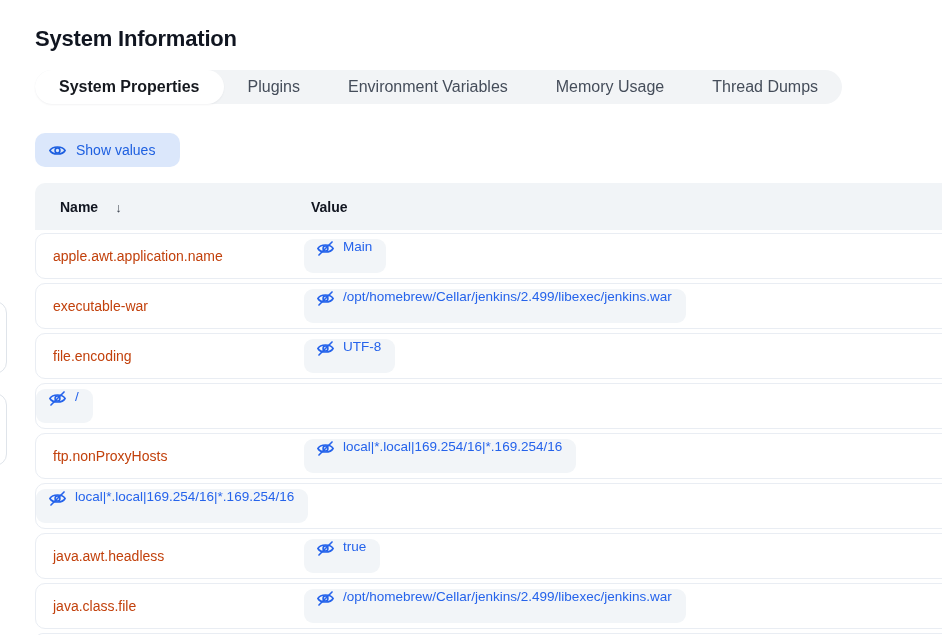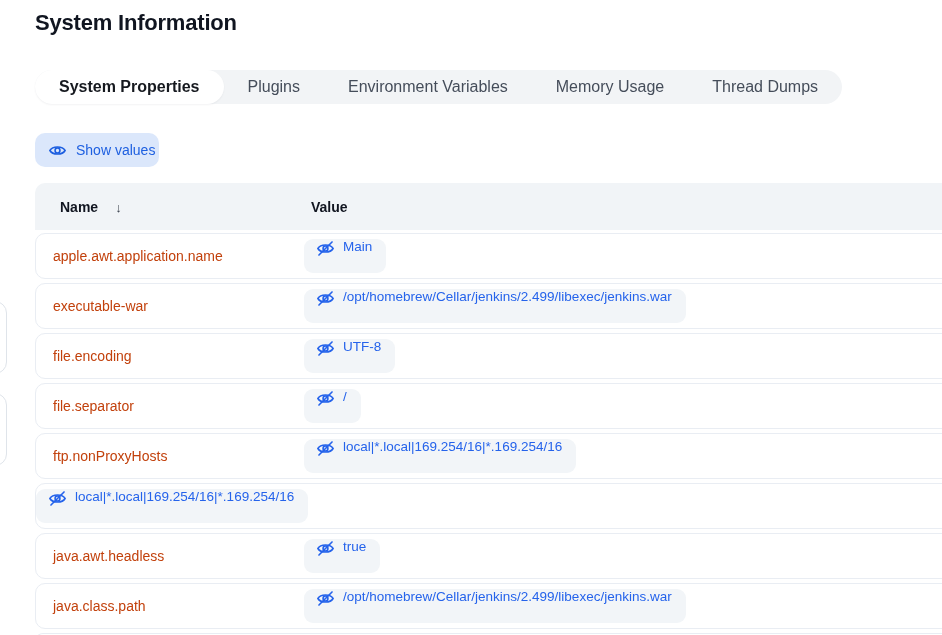--- a/index.html
+++ b/index.html
@@ -10,33 +10,33 @@
     --chip-bg:#f2f5f8;
     --row-border:#e9edf3;
     --text-dark:#14181f;
     --text-tab:#454d5a;
   }
   *{box-sizing:border-box;margin:0;padding:0;}
   html,body{width:942px;height:635px;overflow:hidden;background:#fff;
     font-family:"Liberation Sans","DejaVu Sans",sans-serif;}
   .page{position:relative;width:942px;height:635px;overflow:hidden;background:#fff;}
 
-  .page-title{position:absolute;left:35px;top:10px;font-size:22px;font-weight:700;
+  .page-title{position:absolute;left:35px;top:26px;font-size:22px;font-weight:700;
     color:#101520;letter-spacing:-0.2px;}
 
   .tabbar{position:absolute;left:35px;top:70px;height:34px;background:var(--tabbar-bg);
     border-radius:17px;display:inline-flex;align-items:stretch;}
   .tab{display:flex;align-items:center;padding:0 24px;font-size:16px;
     color:var(--text-tab);border-radius:17px;white-space:nowrap;cursor:pointer;}
   .tab.active{background:#fff;color:#16191f;font-weight:700;
     box-shadow:0 1px 2px rgba(16,24,40,.05);}
 
   .show-values{position:absolute;left:35px;top:133px;height:34px;border:none;
     background:var(--btn-bg);border-radius:10px;display:inline-flex;align-items:center;
-    gap:9px;padding:0 4px 0 13px;color:#1d5fe0;font-size:14px;cursor:pointer;
+    gap:9px;padding:0 25px 0 13px;color:#1d5fe0;font-size:14px;cursor:pointer;
     font-family:inherit;}
   .show-values svg{display:block;}
 
   .sys-table{position:absolute;left:35px;top:183px;width:1180px;}
   .thead{height:47px;background:var(--thead-bg);border-radius:10px 10px 0 0;
     display:flex;align-items:center;font-size:14px;font-weight:700;color:#111520;}
   .col-name{width:268px;flex:none;padding-left:17px;display:flex;align-items:center;gap:17px;margin-left:8px;}
   .sort-arrow{font-weight:400;font-size:13px;color:#39404c;position:relative;top:1px;}
   .col-value{flex:1;}
   .tbody{margin-top:3px;}
@@ -132,21 +132,20 @@
             <circle cx="9" cy="9" r="2.3"></circle>
             <line x1="2.8" y1="15.2" x2="15.2" y2="2.8"></line>
           </svg>
         </span>
         <span class="chip-text">UTF-8</span>
       </span>
     </div>
   </div>
 
   <div class="row">
-    <div class="row-name">file.separator</div>
     <div class="row-value">
       <span class="chip">
         <span>
           <svg width="19" height="19" viewBox="0 0 18 18" fill="none" stroke="#2563eb" stroke-width="1.5" stroke-linecap="round">
             <path d="M1.8 9 C4.2 4.6 13.8 4.6 16.2 9 C13.8 13.4 4.2 13.4 1.8 9 Z"></path>
             <circle cx="9" cy="9" r="2.3"></circle>
             <line x1="2.8" y1="15.2" x2="15.2" y2="2.8"></line>
           </svg>
         </span>
         <span class="chip-text">/</span>
@@ -195,21 +194,21 @@
             <circle cx="9" cy="9" r="2.3"></circle>
             <line x1="2.8" y1="15.2" x2="15.2" y2="2.8"></line>
           </svg>
         </span>
         <span class="chip-text">true</span>
       </span>
     </div>
   </div>
 
   <div class="row">
-    <div class="row-name">java.class.path</div>
+    <div class="row-name">java.class.file</div>
     <div class="row-value">
       <span class="chip">
         <span>
           <svg width="19" height="19" viewBox="0 0 18 18" fill="none" stroke="#2563eb" stroke-width="1.5" stroke-linecap="round">
             <path d="M1.8 9 C4.2 4.6 13.8 4.6 16.2 9 C13.8 13.4 4.2 13.4 1.8 9 Z"></path>
             <circle cx="9" cy="9" r="2.3"></circle>
             <line x1="2.8" y1="15.2" x2="15.2" y2="2.8"></line>
           </svg>
         </span>
         <span class="chip-text">/opt/homebrew/Cellar/jenkins/2.499/libexec/jenkins.war</span>

